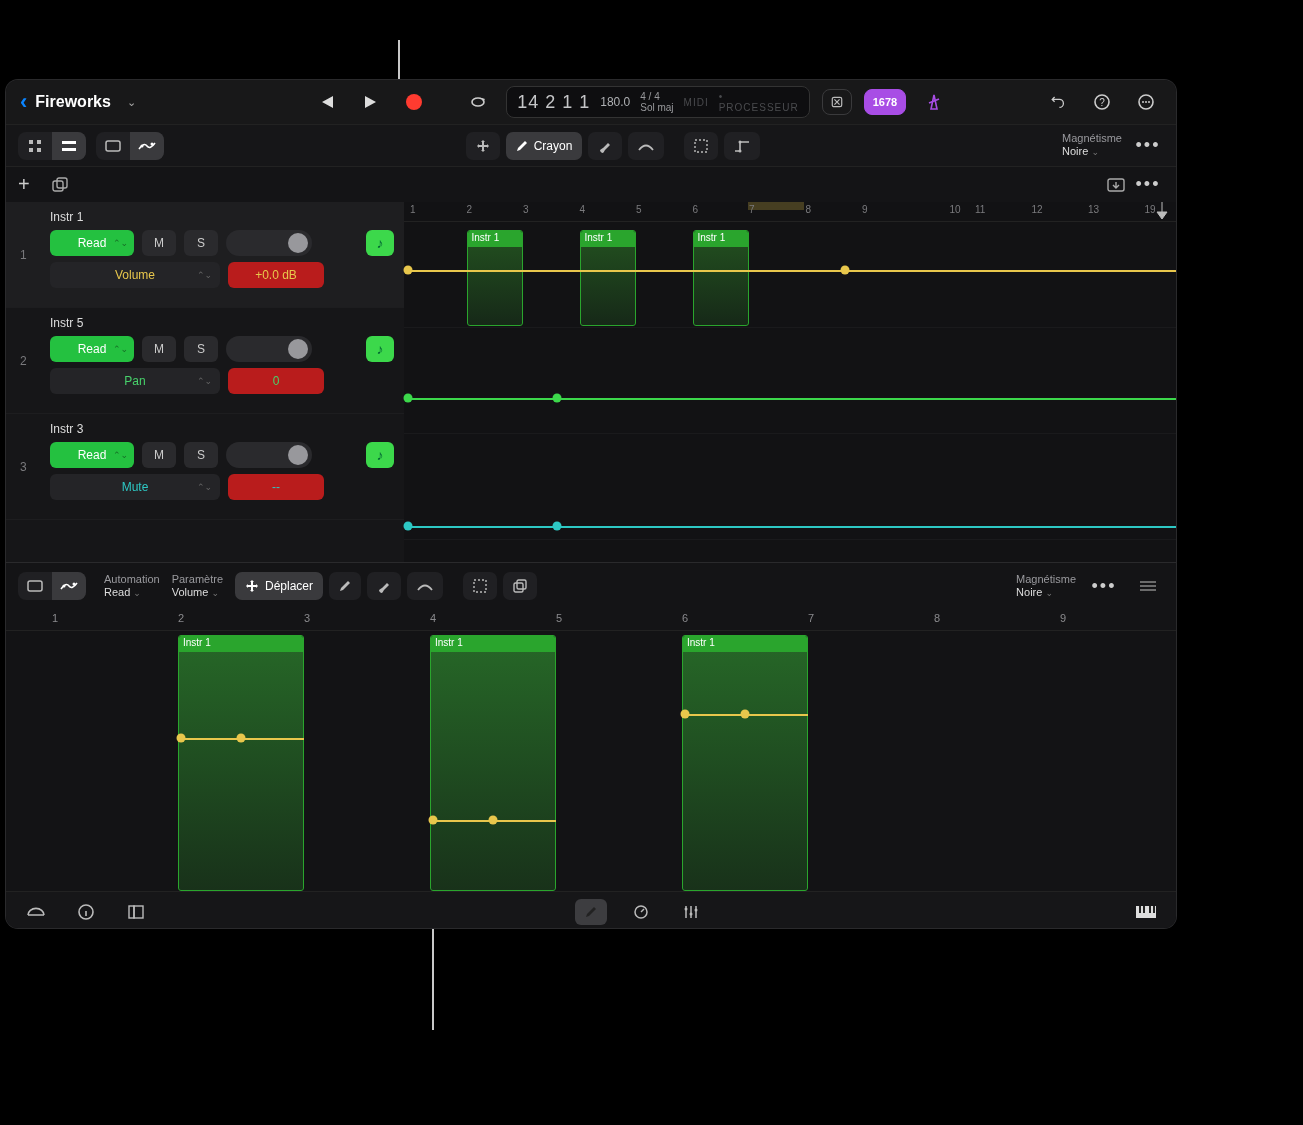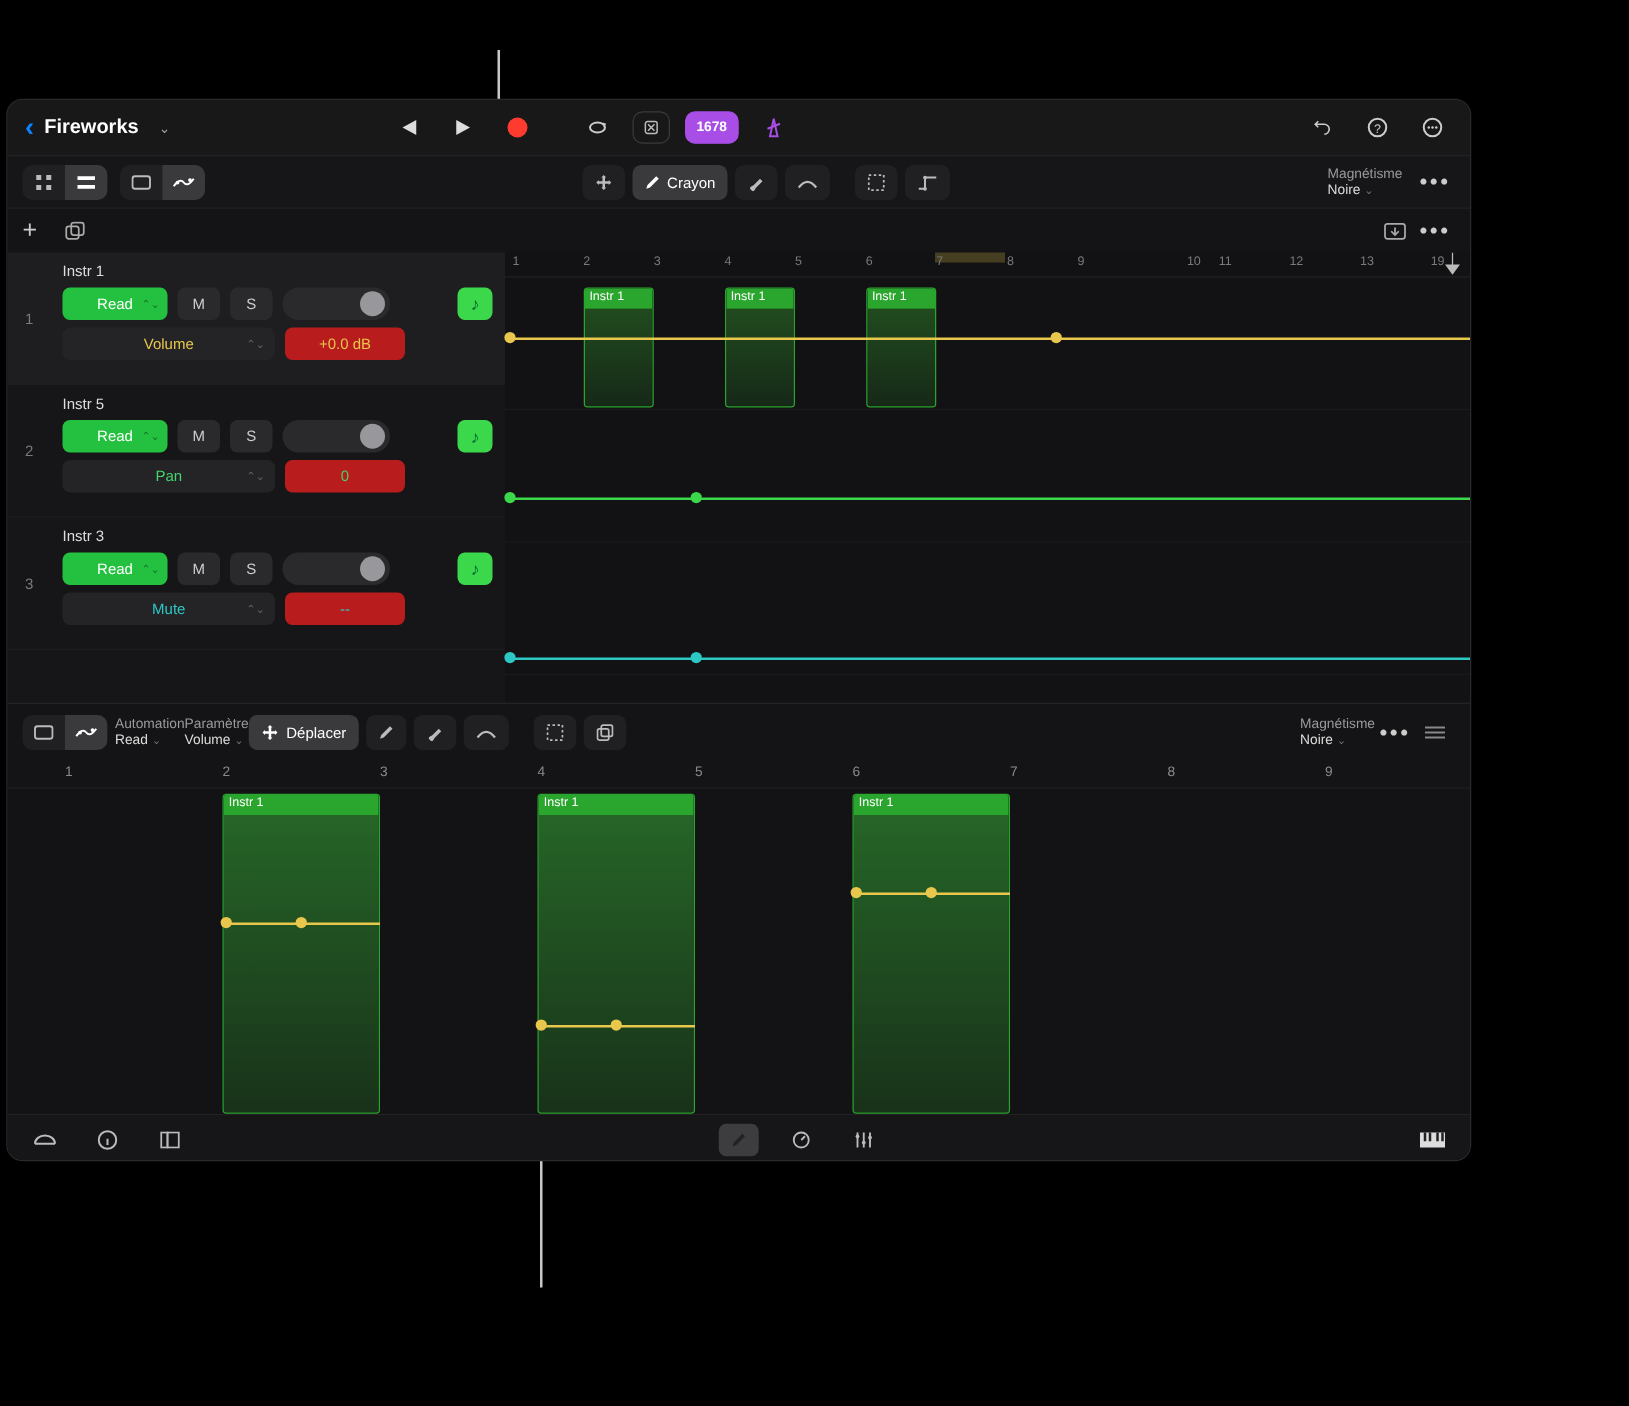--- a/index.html
+++ b/index.html
@@ -88,21 +88,21 @@
   .lane{height:106px;position:relative;border-bottom:1px solid #1a1a1c;}
   .region{position:absolute;top:8px;height:96px;border:1px solid var(--region-green);border-radius:3px;overflow:hidden;}
   .region .hdr{height:16px;background:var(--region-green);color:#042;color:#fff;font-size:10px;padding:1px 4px;}
   .region .body{height:80px;background:linear-gradient(var(--region-fill),rgba(40,140,40,.18));}
   .autoline{position:absolute;height:2px;}
   .pt{position:absolute;width:9px;height:9px;border-radius:50%;transform:translate(-50%,-50%);}
   .cycle{position:absolute;top:0;height:8px;background:rgba(255,220,80,.22);}
   .endmarker{position:absolute;right:8px;top:0;width:12px;height:18px;}
   
   .editor{border-top:1px solid #2a2a2c;background:#141416;}
-  .ebar{height:46px;display:flex;align-items:center;padding:0 12px;}
+  .ebar{height:46px;display:flex;align-items:center;padding:0 12px;gap:12px;}
   .ebar .seg{margin-right:6px;}
   .einfo{display:flex;flex-direction:column;font-size:11px;line-height:13px;}
   .einfo .l{color:#9a9a9e;}
   .einfo .v{color:#ddd;}
   .eruler{height:22px;position:relative;border-bottom:1px solid #222;}
   .eruler .t{position:absolute;top:3px;font-size:11px;color:#8a8a8d;}
   .elane{height:260px;position:relative;background:#131315;}
   .elane .region{top:4px;height:256px;}
   .elane .region .body{height:240px;background:linear-gradient(rgba(60,200,60,.45),rgba(40,140,40,.25));}
   .footer{height:40px;display:flex;align-items:center;padding:0 14px;gap:18px;background:#161618;border-top:1px solid #222;}
@@ -139,20 +139,33 @@
       </div>
       <div class="tbtn">
           <div class="rec"></div>
         </div>
       <div style="width:8px;"></div>
       <div class="tbtn">
         <svg width="18" height="14" viewBox="0 0 18 14">
             <path d="M3 7a6 4 0 1 1 12 0a6 4 0 1 1 -12 0" fill="none" stroke="#ccc" stroke-width="1.6"></path>
             <path d="M13 3l3 1-2 3z" fill="#ccc"></path>
           </svg>
+      </div>
+      <div class="lcd">
+        <span class="big">14 2 1    1</span>
+        <span class="small">180.0</span>
+        <span class="col">
+          <span>4 / 4</span>
+          <span>Sol maj</span>
+        </span>
+        <span class="faint">MIDI</span>
+        <span class="col faint">
+            <span>•</span>
+            <span>PROCESSEUR</span>
+          </span>
       </div>
       <div class="pill" style="width:30px;">
         <svg width="14" height="14" viewBox="0 0 14 14">
             <rect x="1.5" y="1.5" width="11" height="11" rx="2" fill="none" stroke="#bbb" stroke-width="1.4"></rect>
             <path d="M4 4l6 6M10 4l-6 6" stroke="#bbb" stroke-width="1.4"></path>
           </svg>
       </div>
       <div class="pill purple">
           <span>1678</span>
         </div>

